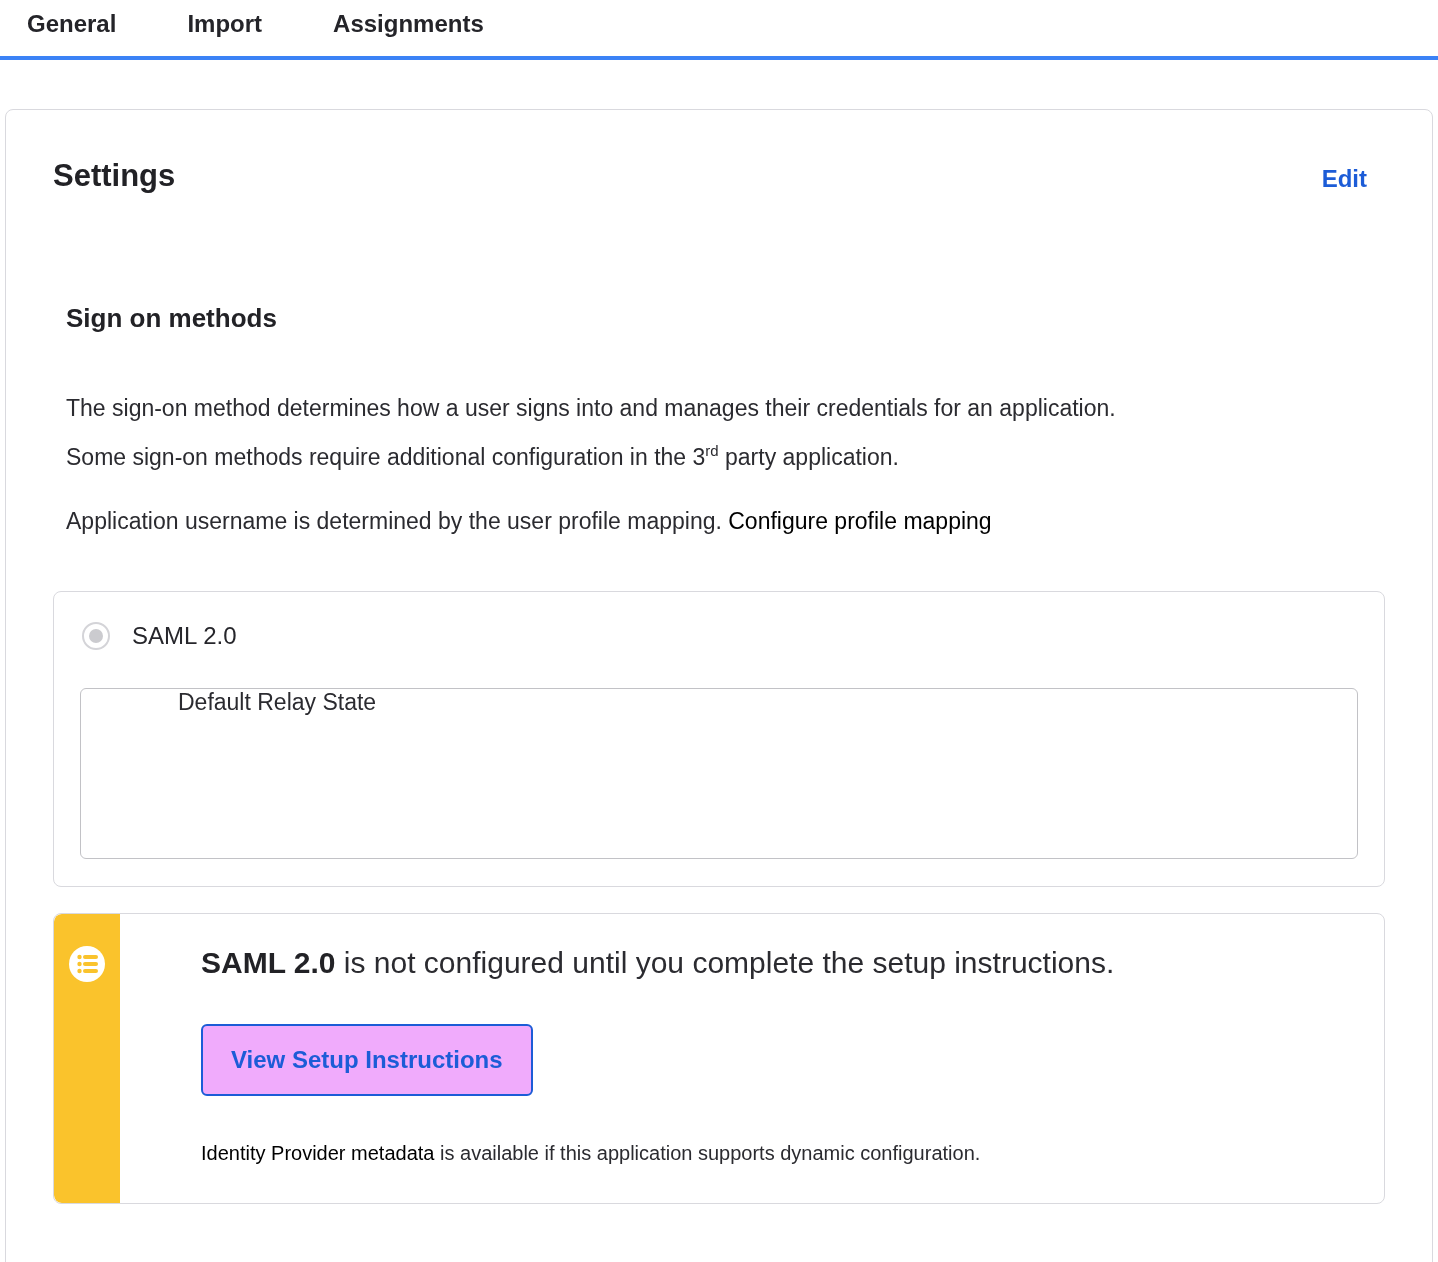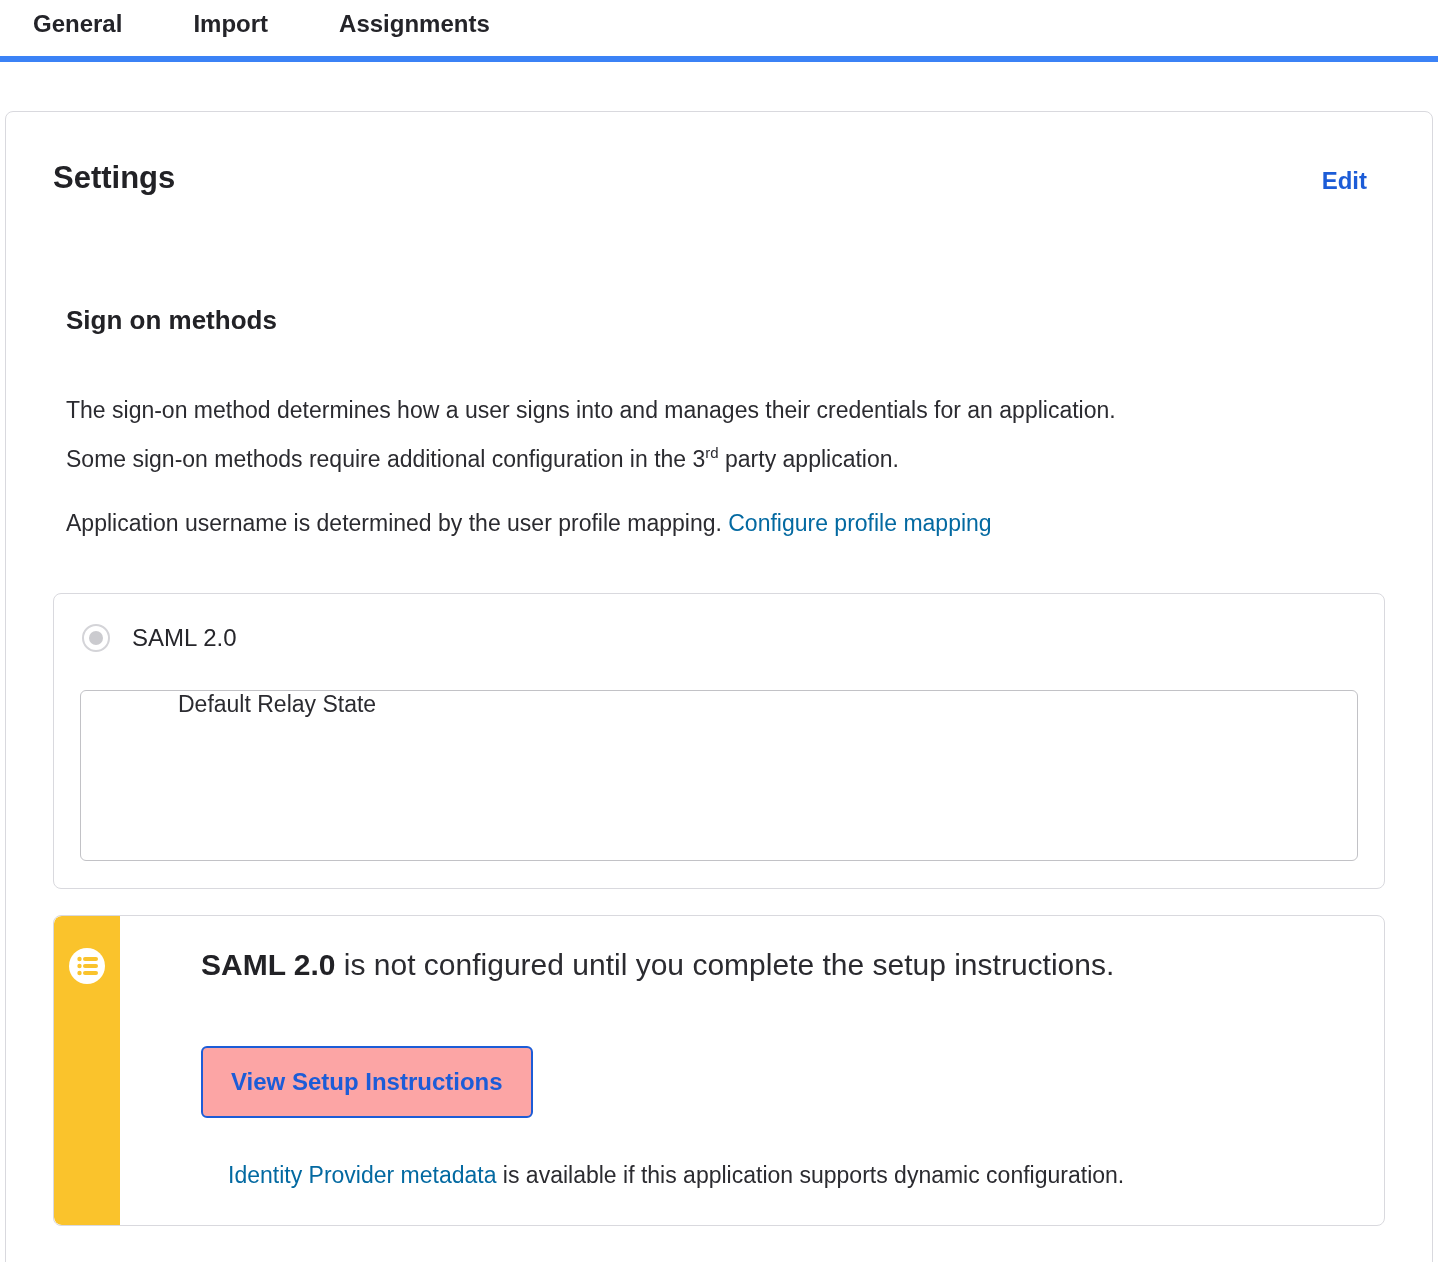--- a/index.html
+++ b/index.html
@@ -6,22 +6,22 @@
   html,body { background:#ffffff; }
   body {
     width:1438px; height:1262px; overflow:hidden;
     font-family:"Liberation Sans","DejaVu Sans",sans-serif;
     color:#26262b;
   }
 
   
   .tabbar {
     display:flex; align-items:flex-end;
-    padding-left:8px;
-    border-bottom:6px solid #3b82f6;
+    padding-left:2px;
+    border-bottom:4px solid #3b82f6;
   }
   .tab {
     display:inline-block;
     font-size:24px; font-weight:700; color:#242429;
     padding:10px 25px 14px;
     margin-right:21px; margin-bottom:-2px;
     border-bottom:6px solid transparent;
     cursor:pointer; white-space:nowrap;
   }
   .tab.active { border-bottom-color:#1662dd; }
@@ -50,21 +50,21 @@
     font-size:26px; font-weight:700; color:#222226;
     margin:109px 0 0 13px;
   }
   .para {
     font-size:23px; line-height:49px; color:#2b2b30;
     margin-left:13px; max-width:1075px;
   }
   .para-1 { margin-top:50px; }
   .para-2 { margin-top:22px; line-height:34px; }
   .para sup { font-size:15px; line-height:0; }
-  .text-link { color:#0369a1; text-decoration:none; cursor:pointer; }
+  .text-link { color:#000000; text-decoration:none; cursor:pointer; }
 
   
   .method-box {
     margin-top:53px;
     border:1px solid #d9d9de;
     border-radius:8px;
     padding:30px 26px 27px;
   }
   .method-row { display:flex; align-items:center; gap:22px; padding-left:2px; }
   .radio {
@@ -104,33 +104,33 @@
     display:flex; justify-content:center;
     padding-top:31px;
   }
   .callout-body {
     flex:1;
     padding:34px 40px 35px 81px;
   }
   .callout-line { font-size:30px; color:#2b2b30; line-height:30px; }
   .callout-line b { font-weight:700; color:#222226; }
   .setup-btn {
-    margin-top:66px;
+    margin-top:46px;
     display:inline-block;
-    background:#fca5a5;
+    background:#f0abfc;
     border:2px solid #1c5cd7;
     border-radius:6px;
     color:#1c5cd7;
     font-size:24px; font-weight:700;
     font-family:inherit;
     padding:0 28px;
     height:72px; line-height:68px;
     cursor:pointer;
   }
-  .callout-footer { margin-top:42px; font-size:23px; color:#2b2b30; line-height:30px;margin-left:27px; }
+  .callout-footer { margin-top:42px; font-size:20px; color:#2b2b30; line-height:30px; }
 </style>
 </head>
 <body>
 
 <nav class="tabbar">
   <span class="tab">General</span>
   <span class="tab">Import</span>
   <span class="tab">Assignments</span>
 </nav>
 

